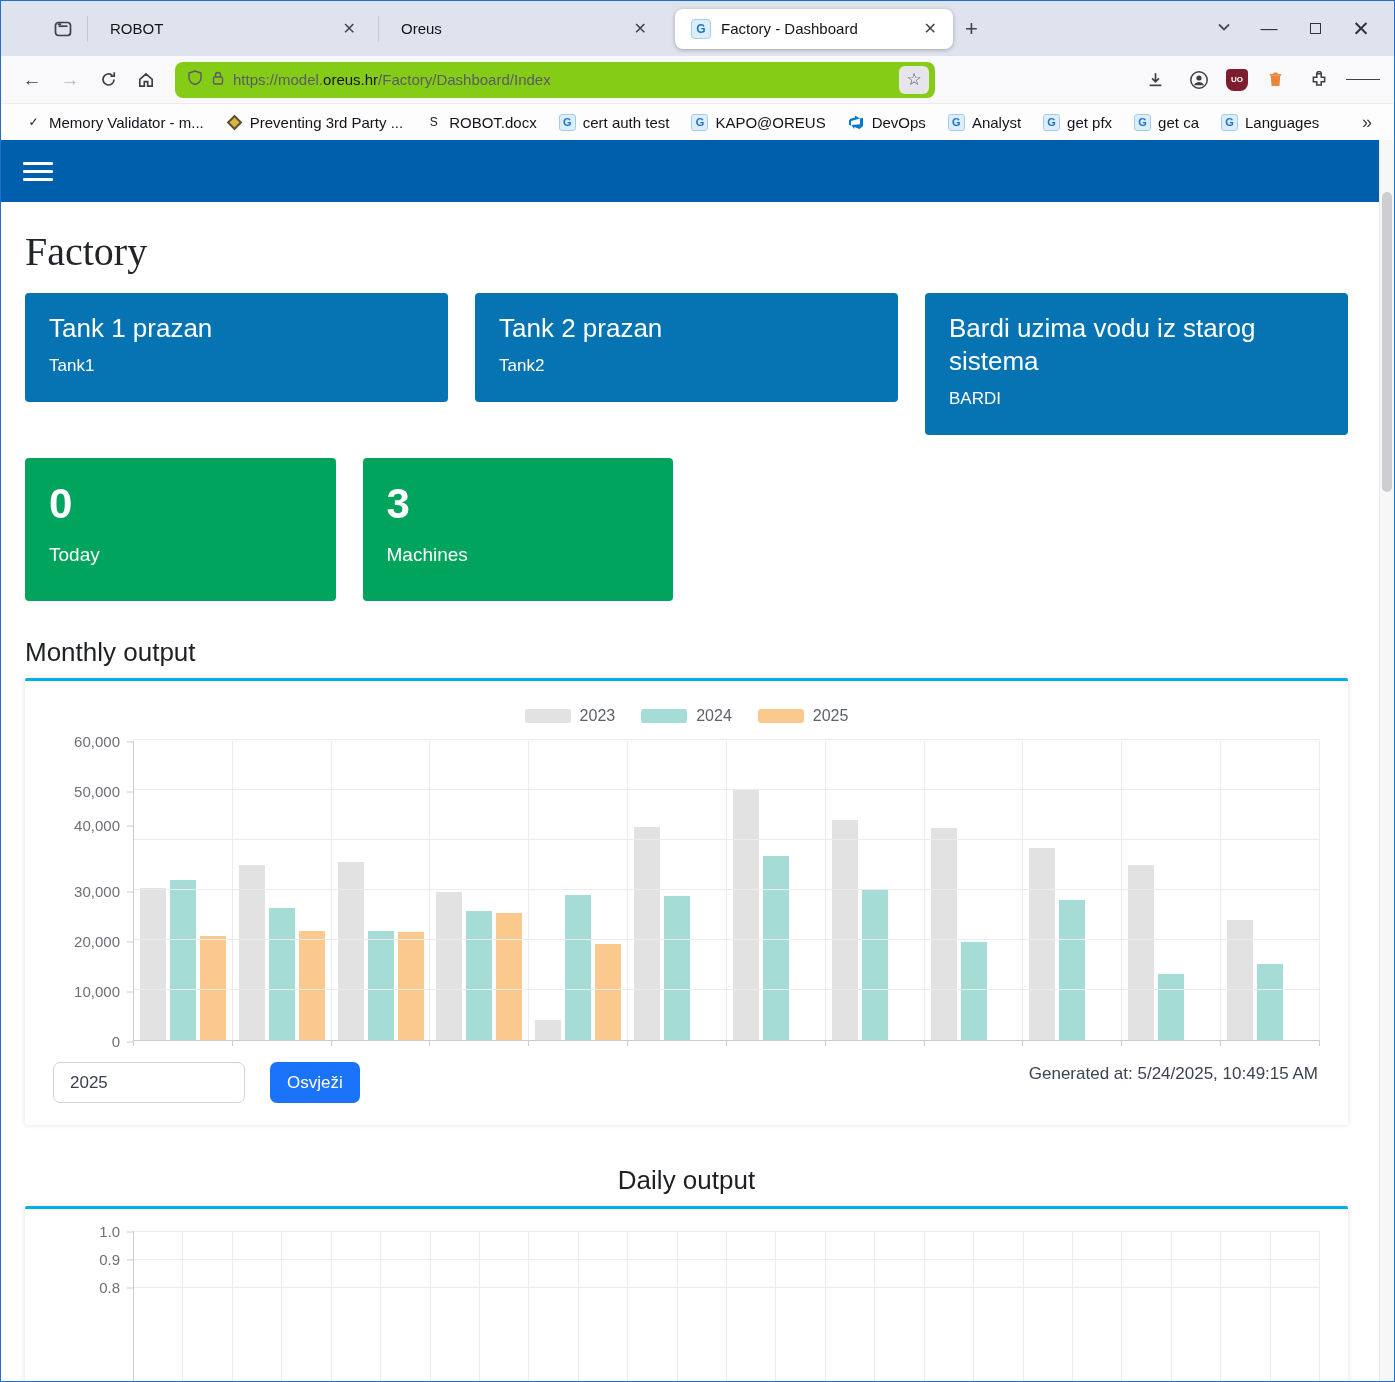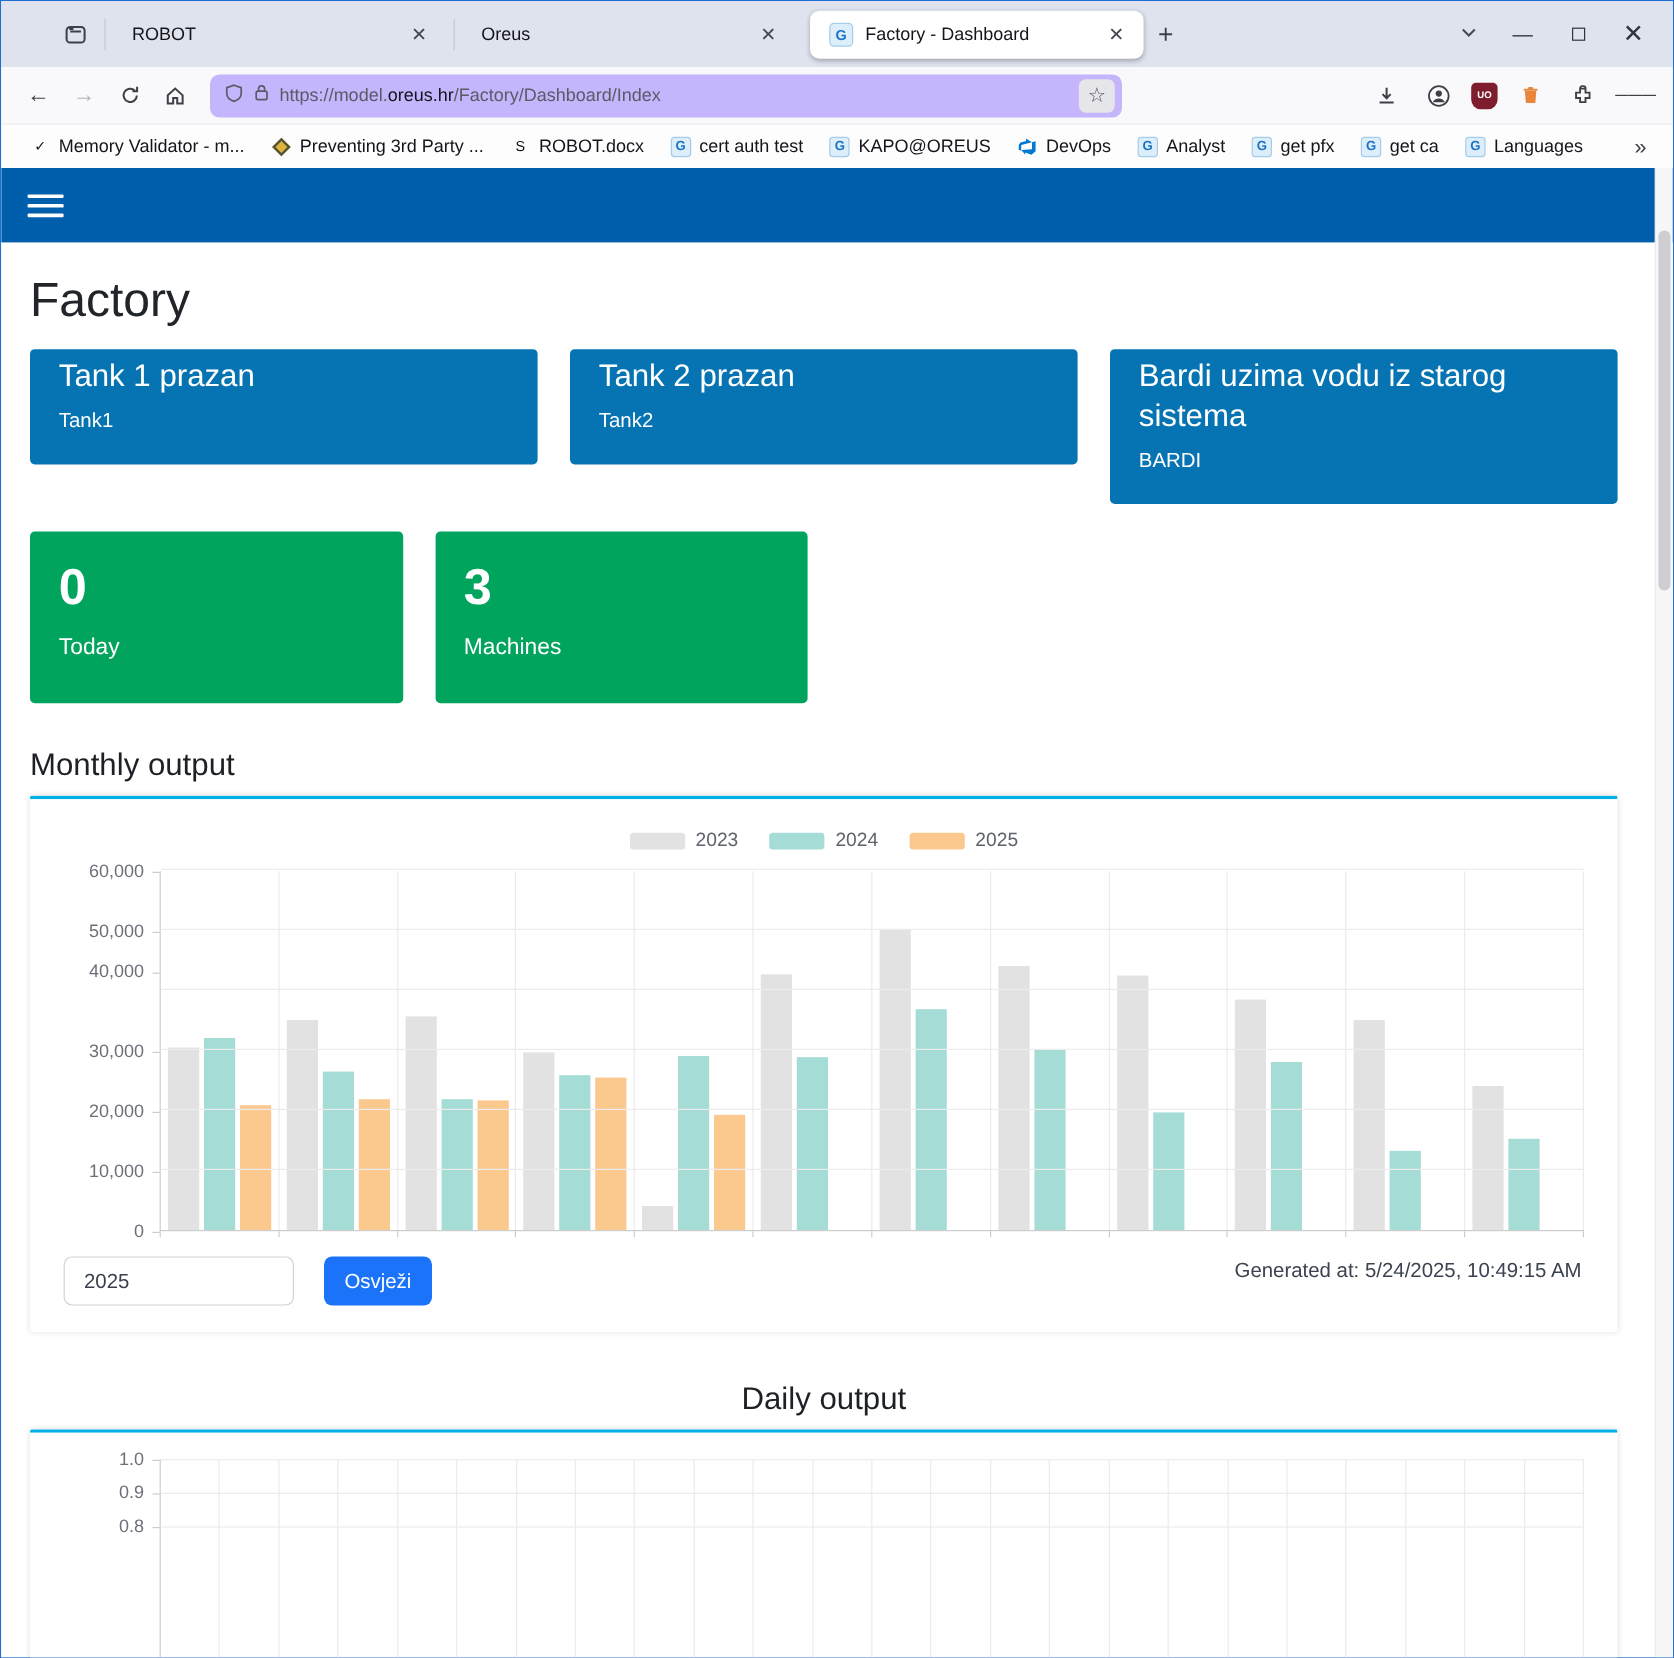--- a/index.html
+++ b/index.html
@@ -19,44 +19,44 @@
   .newtab-btn{font-size:22px;color:#3f3f49;padding:2px 12px;border-radius:6px;}
   .tabstrip-spacer{flex:1;}
   .tab-list-btn{color:#4a4a55;padding:0 14px;font-size:14px;}
   .win-btn{width:46px;height:34px;display:flex;align-items:center;justify-content:center;color:#33333d;font-size:17px;}
   .max-glyph{width:11px;height:11px;border:1.5px solid #33333d;display:inline-block;}
 
   
   .toolbar{height:48px;background:#f9f9fb;display:flex;align-items:center;padding:0 14px;gap:4px;border-bottom:1px solid #ececf0;flex:none;}
   .nav-icon{width:34px;height:32px;display:flex;align-items:center;justify-content:center;border-radius:6px;color:#3f3f49;font-size:19px;}
   .nav-icon.disabled{color:#b4b4bf;}
-  .urlbar{flex:1;max-width:760px;height:36px;background:#c4b5fd;border-radius:8px;display:flex;align-items:center;padding:0 6px 0 12px;margin:0 8px;gap:8px;}
+  .urlbar{flex:1;max-width:760px;height:36px;background:#84cc16;border-radius:8px;display:flex;align-items:center;padding:0 6px 0 12px;margin:0 8px;gap:8px;}
   .url-text{flex:1;font-size:15px;color:#5b5b66;white-space:nowrap;overflow:hidden;}
   .url-text b{color:#15141a;font-weight:normal;}
   .star-btn{width:30px;height:28px;border-radius:6px;background:#e5e5ea;display:flex;align-items:center;justify-content:center;font-size:17px;color:#4f4f5a;}
   .toolbar-right{display:flex;align-items:center;gap:10px;margin-left:auto;}
   .ubo{width:22px;height:22px;background:#7d1d2e;border-radius:4px 4px 8px 8px;color:#fff;font-size:8px;font-weight:bold;display:flex;align-items:center;justify-content:center;}
   .menu-bars span{display:block;width:16px;height:1.8px;background:#3f3f49;margin:3.2px 0;}
 
   
   .bookmarks{height:36px;background:#fdfdfe;display:flex;align-items:center;padding:0 16px;gap:6px;font-size:15px;color:#15141a;flex:none;}
   .bm-item{display:flex;align-items:center;gap:7px;padding:3px 8px;border-radius:5px;white-space:nowrap;}
   .bm-ico{width:17px;height:17px;display:flex;align-items:center;justify-content:center;flex:none;font-size:12px;}
   .bm-ico.g{border:1px solid #a5cdea;background:#ddeefb;color:#1a73c7;font-weight:bold;font-size:11px;border-radius:3px;}
   .bm-ico.diamond i{display:block;width:11px;height:11px;background:#e0b33c;border:2px solid #53523a;transform:rotate(45deg);}
   .bm-overflow{margin-left:auto;font-size:18px;color:#3f3f49;padding:0 6px;}
 
   
   .page{flex:1;position:relative;background:#fff;overflow:hidden;}
   .navbar{height:62px;background:var(--navblue);display:flex;align-items:center;padding:0 22px;}
   .hamburger span{display:block;width:30px;height:3px;background:#fff;margin:5px 0;border-radius:1px;}
   .content{padding:0 24px;width:1371px;}
-  h1.page-title{font-size:40px;font-weight:normal;color:#212529;margin:26px 0 18px;}
+  h1.page-title{font-size:40px;font-weight:normal;color:#212529;margin:26px 0 18px;font-family:Liberation Serif, serif;}
   .alert-row{display:grid;grid-template-columns:repeat(3,1fr);gap:27px;align-items:start;}
-  .alert-card{background:var(--cardblue);color:#fff;border-radius:4px;padding:6px 24px 26px;}
+  .alert-card{background:var(--cardblue);color:#fff;border-radius:4px;padding:19px 24px 26px;}
   .alert-title{font-size:26px;line-height:33px;font-weight:normal;}
   .alert-sub{font-size:17px;margin-top:11px;}
   .stats-row{display:grid;grid-template-columns:repeat(4,1fr);gap:27px;margin-top:23px;}
   .stat-card{background:var(--green);color:#fff;border-radius:4px;padding:22px 24px;min-height:143px;}
   .stat-value{font-size:42px;font-weight:bold;line-height:48px;}
   .stat-label{font-size:19px;margin-top:16px;}
   h2.section-title{font-size:26px;font-weight:normal;color:#1d2025;margin:36px 0 10px;}
   .chart-card{border-top:3px solid var(--cyan);box-shadow:0 0 5px rgba(0,0,0,.12);border-radius:2px;padding:22px 28px 22px;background:#fff;}
 
   

